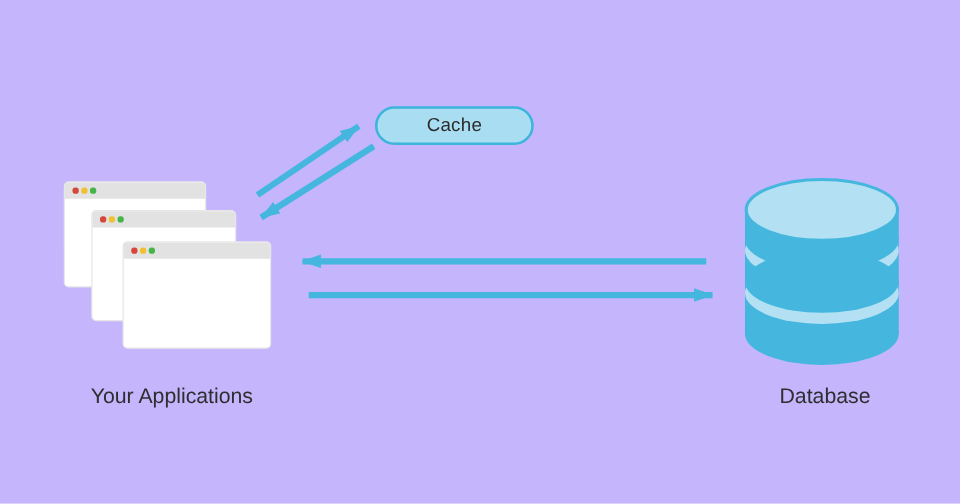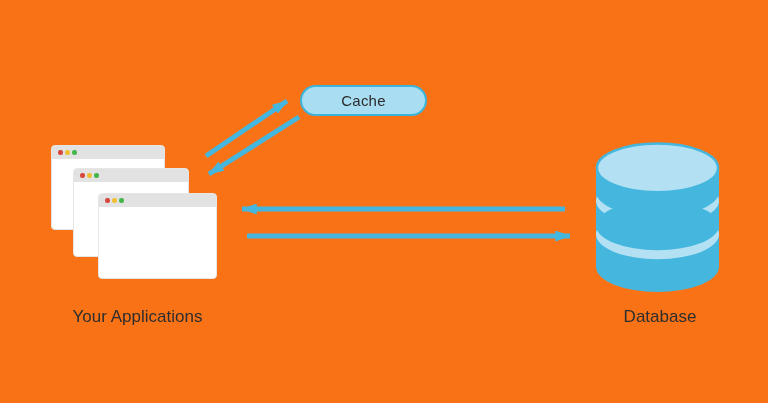--- a/index.html
+++ b/index.html
@@ -10,21 +10,21 @@
     --db-light:#b3e1f3;
     --window-titlebar:#e2e2e2;
     --window-border:#e6e6e6;
     --dot-red:#d6463a;
     --dot-yellow:#f0c032;
     --dot-green:#44b549;
     --label-text:#2e2e2e;
   }
   html,body{margin:0;padding:0;background:#fff;}
   .canvas{
-    position:relative;width:768px;height:403px;background:#f97316;overflow:hidden;
+    position:relative;width:768px;height:403px;background:#c4b5fd;overflow:hidden;
     font-family:"Liberation Sans","DejaVu Sans",sans-serif;
   }
   .overlay{position:absolute;left:0;top:0;width:768px;height:403px;pointer-events:none;}
   .arrow{stroke:var(--arrow);stroke-width:5;}
 
   .window{position:absolute;background:#fff;border:1.5px solid var(--window-border);
     border-radius:4px;box-sizing:border-box;}
   .win1{left:51px;top:145px;width:114px;height:85px;z-index:1;}
   .win2{left:73px;top:168px;width:116px;height:89px;z-index:2;}
   .win3{left:98px;top:193px;width:119px;height:86px;z-index:3;}

